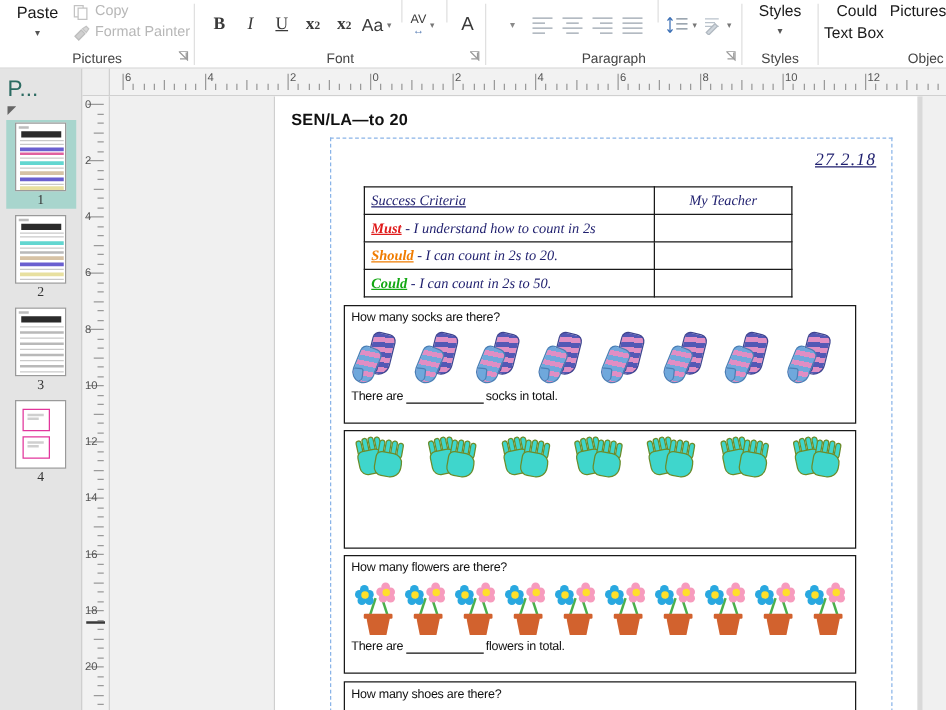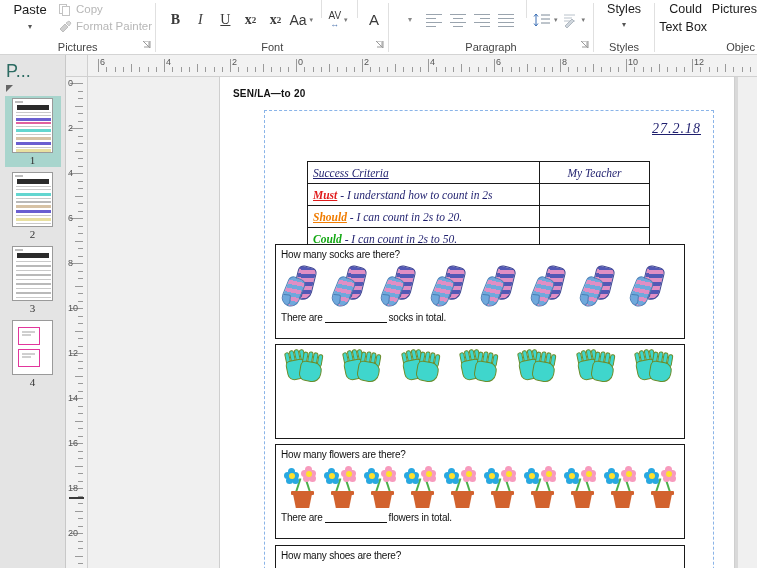--- a/index.html
+++ b/index.html
@@ -148,43 +148,43 @@
   
   .canvas {
     position:absolute; left:88px; top:22px; width:669px; height:491px;
     background:#f0f0f0; overflow:hidden;
   }
   .page {
     position:absolute; left:131px; top:0px; width:516px; height:560px;
     background:#ffffff; border:1px solid #cfcfcf; border-top:none;
   }
   .sen-note {
-    position:absolute; left:13px; top:11px; font-size:10px; color:#111;
+    position:absolute; left:13px; top:11px; font-size:13px; color:#111;
     font-family:"Liberation Sans", sans-serif; font-weight:bold; letter-spacing:.2px;
   }
   .content-frame {
     position:absolute; left:44px; top:33px; width:450px; height:520px;
     border:1px dashed #8ab4e8;
   }
 
   .doc-title {
     position:absolute; left:166px; top:10px;
     font-family:"Liberation Serif", serif; font-style:italic; font-size:15px;
     color:#1f1f6e; text-decoration:underline; letter-spacing:1px;
   }
   .doc-date {
     position:absolute; right:12px; top:10px;
     font-family:"Liberation Serif", serif; font-style:italic; font-size:14px;
     color:#1f1f6e; text-decoration:underline; letter-spacing:1px;
   }
 
   
   .sc-table {
-    position:absolute; left:42px; top:38px; width:342px;
-    border-collapse:collapse; table-layout:fixed;margin-top:12px;
+    position:absolute; left:26px; top:38px; width:342px;
+    border-collapse:collapse; table-layout:fixed;
   }
   .sc-table td {
     border:1px solid #1a1a1a; height:22px; padding:2px 5px;
     font-family:"Liberation Serif", serif; font-style:italic; font-size:11.5px;
     color:#1f1f6e; vertical-align:middle; white-space:nowrap;
   }
   .sc-table td.c1 { width:232px; }
   .sc-table td.c2 { width:110px; text-align:center; }
   .sc-head { text-decoration:underline; }
   .kw { font-weight:bold; text-decoration:underline; }

